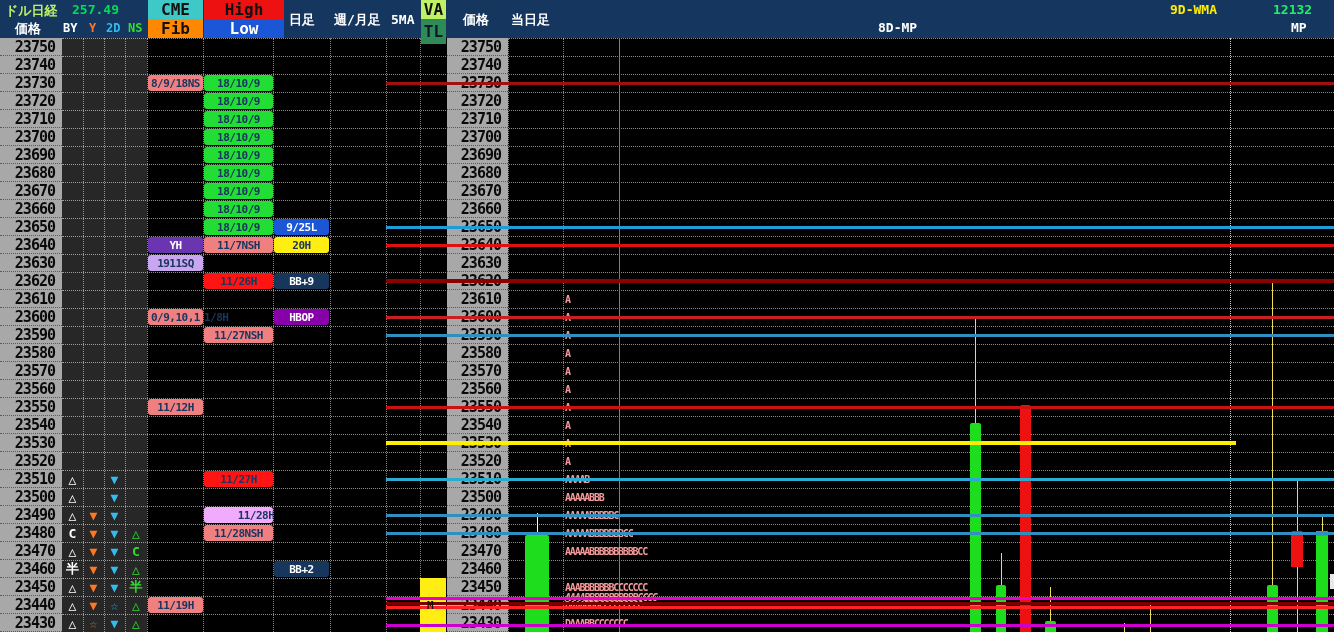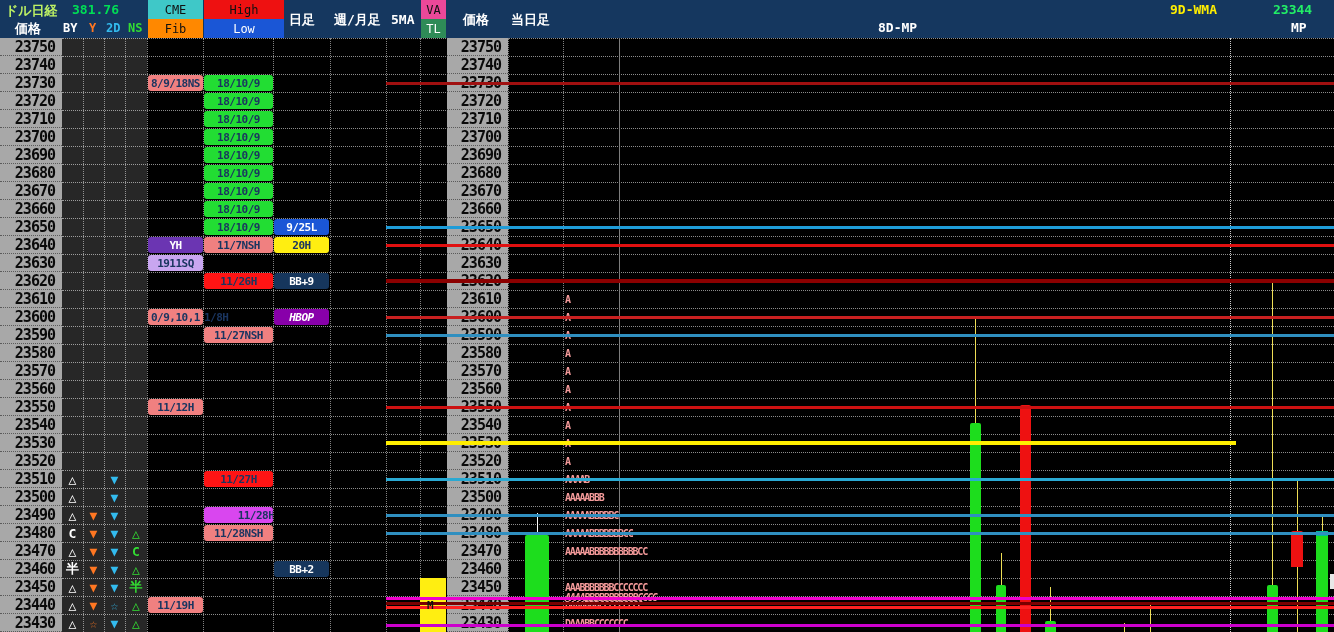--- a/index.html
+++ b/index.html
@@ -4,21 +4,21 @@
 <style>
   * { margin:0; padding:0; box-sizing:border-box; }
   html,body { background:#000; }
   #screen {
     position:relative; width:1334px; height:632px; overflow:hidden;
     background:#000; font-family:"DejaVu Sans Mono","Liberation Mono",monospace;
   }
   
   #header { position:absolute; left:0; top:0; width:1334px; height:38px; background:#15375f; z-index:40; }
   .h-item { position:absolute; font-weight:bold; font-size:13px; color:#fff; white-space:nowrap; }
-  .h-box  { position:absolute; font-weight:normal; font-size:12px; display:flex; align-items:center; justify-content:center; white-space:nowrap; }
+  .h-box  { position:absolute; font-weight:bold; font-size:16px; display:flex; align-items:center; justify-content:center; white-space:nowrap; }
   
   .rowline { position:absolute; left:62px; width:1272px; height:0; border-top:1px dotted rgba(255,255,255,.55); z-index:3; }
   .vline-dot { position:absolute; top:38px; height:594px; width:0; border-left:1px dotted rgba(255,255,255,.5); z-index:3; }
   .vline-solid { position:absolute; top:38px; height:594px; width:1px; background:#7d7d7d; z-index:3; }
   .ladder-cell {
     position:absolute; display:flex; align-items:center; justify-content:flex-end;
     background:#a8a8a8; color:#0a0a0a; font-weight:bold; font-size:15px;
     padding-right:7px; border-bottom:1px dotted #5a5a5a; z-index:5; letter-spacing:-1px;
   }
   .sig-cell { position:absolute; display:flex; align-items:center; justify-content:center;
@@ -195,25 +195,25 @@
       <div class="lvl-label" style="left: 204px; top: 219px; width: 69px; height: 16px; background: rgb(34, 221, 51); color: rgb(26, 53, 96);">18/10/9</div>
       <div class="lvl-label" style="left: 274px; top: 219px; width: 55px; height: 16px; background: rgb(26, 86, 214); color: rgb(255, 255, 255);">9/25L</div>
       <div class="lvl-label" style="left: 148px; top: 237px; width: 55px; height: 16px; background: rgb(107, 53, 178); color: rgb(255, 255, 255);">YH</div>
       <div class="lvl-label" style="left: 204px; top: 237px; width: 69px; height: 16px; background: rgb(240, 128, 128); color: rgb(26, 53, 96);">11/7NSH</div>
       <div class="lvl-label" style="left: 274px; top: 237px; width: 55px; height: 16px; background: rgb(255, 238, 17); color: rgb(26, 53, 96);">20H</div>
       <div class="lvl-label" style="left: 148px; top: 255px; width: 55px; height: 16px; background: rgb(201, 166, 240); color: rgb(26, 53, 96);">1911SQ</div>
       <div class="lvl-label" style="left: 204px; top: 273px; width: 69px; height: 16px; background: rgb(255, 20, 20); color: rgb(26, 53, 96);">11/26H</div>
       <div class="lvl-label" style="left: 274px; top: 273px; width: 55px; height: 16px; background: rgb(22, 54, 92); color: rgb(255, 255, 255);">BB+9</div>
       <div class="lvl-label" style="left: 148px; top: 309px; width: 55px; height: 16px; background: rgb(240, 128, 128); color: rgb(26, 53, 96);">0/9,10,1</div>
       <div class="lvl-label" style="left: 204px; top: 309px; width: 49px; height: 16px; background: transparent; color: rgb(26, 53, 96); justify-content: flex-start;">1/8H</div>
-      <div class="lvl-label" style="left: 274px; top: 309px; width: 55px; height: 16px; background: rgb(136, 0, 170); color: rgb(255, 255, 255); font-style: italic;">HBOP</div>
+      <div class="lvl-label" style="left: 274px; top: 309px; width: 55px; height: 16px; background: rgb(136, 0, 170); color: rgb(255, 255, 255);">HBOP</div>
       <div class="lvl-label" style="left: 204px; top: 327px; width: 69px; height: 16px; background: rgb(240, 128, 128); color: rgb(26, 53, 96);">11/27NSH</div>
       <div class="lvl-label" style="left: 148px; top: 399px; width: 55px; height: 16px; background: rgb(240, 128, 128); color: rgb(26, 53, 96);">11/12H</div>
       <div class="lvl-label" style="left: 204px; top: 471px; width: 69px; height: 16px; background: rgb(255, 20, 20); color: rgb(26, 53, 96);">11/27H</div>
-      <div class="lvl-label" style="left: 204px; top: 507px; width: 69px; height: 16px; background: #d946ef; color: rgb(26, 53, 96); padding-left: 35px;">11/28H</div>
+      <div class="lvl-label" style="left: 204px; top: 507px; width: 69px; height: 16px; background: #f0abfc; color: rgb(26, 53, 96); padding-left: 35px;">11/28H</div>
       <div class="lvl-label" style="left: 204px; top: 525px; width: 69px; height: 16px; background: rgb(240, 128, 128); color: rgb(26, 53, 96);">11/28NSH</div>
       <div class="lvl-label" style="left: 274px; top: 561px; width: 55px; height: 16px; background: rgb(22, 54, 92); color: rgb(255, 255, 255);">BB+2</div>
       <div class="lvl-label" style="left: 148px; top: 597px; width: 55px; height: 16px; background: rgb(240, 128, 128); color: rgb(26, 53, 96);">11/19H</div>
       <div class="va-block" style="left: 420px; top: 578px; width: 26px; height: 54px; background: rgb(255, 238, 17);"></div>
       <div class="marker-m" style="left: 427px; top: 599px;">M</div>
       <div class="tpo-row" style="left: 565px; top: 294px; color: rgb(244, 154, 154);">A</div>
       <div class="tpo-row" style="left: 565px; top: 312px; color: rgb(244, 154, 154);">A</div>
       <div class="tpo-row" style="left: 565px; top: 330px; color: rgb(244, 154, 154);">A</div>
       <div class="tpo-row" style="left: 565px; top: 348px; color: rgb(244, 154, 154);">A</div>
       <div class="tpo-row" style="left: 565px; top: 366px; color: rgb(244, 154, 154);">A</div>
@@ -262,36 +262,36 @@
       <div class="price-line" style="left: 386px; top: 514px; width: 948px; height: 3px; background: rgb(47, 143, 192);"></div>
       <div class="price-line" style="left: 386px; top: 532px; width: 948px; height: 3px; background: rgb(47, 143, 192);"></div>
       <div class="price-line" style="left: 386px; top: 597px; width: 948px; height: 3px; background: rgb(238, 0, 204);"></div>
       <div class="price-line" style="left: 386px; top: 602px; width: 948px; height: 3px; background: rgb(122, 0, 0);"></div>
       <div class="price-line" style="left: 386px; top: 606px; width: 948px; height: 3px; background: rgb(255, 34, 34);"></div>
       <div class="price-line" style="left: 386px; top: 624px; width: 948px; height: 3px; background: rgb(204, 0, 204);"></div>
     </div>
 
   <div id="header">
     <span class="h-item" style="left: 5px; top: 2px; color: #bef264;">ドル日経</span>
-    <span class="h-item" style="left: 72px; top: 2px; color: rgb(0, 221, 85);">381.76</span>
+    <span class="h-item" style="left: 72px; top: 2px; color: rgb(0, 221, 85);">257.49</span>
     <span class="h-item" style="left:15px;top:20px;">価格</span>
     <span class="h-item" style="left:63px;top:21px;font-size:12px;">BY</span>
     <span class="h-item" style="left: 89px; top: 21px; font-size: 12px; color: rgb(255, 119, 34);">Y</span>
     <span class="h-item" style="left: 106px; top: 21px; font-size: 12px; color: rgb(51, 187, 238);">2D</span>
     <span class="h-item" style="left: 128px; top: 21px; font-size: 12px; color: rgb(51, 221, 51);">NS</span>
     <span class="h-box" style="left: 148px; top: 0px; width: 55px; height: 19px; color: rgb(17, 17, 17); background: rgb(63, 200, 200);">CME</span>
     <span class="h-box" style="left: 148px; top: 19px; width: 55px; height: 19px; color: rgb(17, 17, 17); background: rgb(255, 136, 0);">Fib</span>
     <span class="h-box" style="left: 204px; top: 0px; width: 80px; height: 19px; color: rgb(17, 17, 17); background: rgb(238, 17, 17);">High</span>
     <span class="h-box" style="left: 204px; top: 19px; width: 80px; height: 19px; color: rgb(255, 255, 255); background: rgb(26, 86, 214);">Low</span>
     <span class="h-item" style="left:289px;top:11px;">日足</span>
     <span class="h-item" style="left:334px;top:11px;">週/月足</span>
     <span class="h-item" style="left:391px;top:12px;font-size:13px;">5MA</span>
-    <span class="h-box" style="left: 421px; top: 0px; width: 25px; height: 19px; color: rgb(17, 17, 17); background: #ec4899;">VA</span>
-    <span class="h-box" style="left: 421px; top: 19px; width: 25px; height: 19px; color: #ffffff; background: rgb(46, 139, 87);">TL</span>
+    <span class="h-box" style="left: 421px; top: 0px; width: 25px; height: 19px; color: rgb(17, 17, 17); background: #bef264;">VA</span>
+    <span class="h-box" style="left: 421px; top: 19px; width: 25px; height: 25px; color: #0f172a; background: rgb(46, 139, 87);">TL</span>
     <span class="h-item" style="left:463px;top:11px;">価格</span>
     <span class="h-item" style="left:511px;top:11px;">当日足</span>
     <span class="h-item" style="left:878px;top:20px;">8D-MP</span>
     <span class="h-item" style="left: 1170px; top: 2px; color: rgb(255, 238, 0);">9D-WMA</span>
-    <span class="h-item" style="left: 1273px; top: 2px; color: rgb(34, 238, 102);">23344</span>
+    <span class="h-item" style="left: 1273px; top: 2px; color: rgb(34, 238, 102);">12132</span>
     <span class="h-item" style="left:1291px;top:20px;">MP</span>
   </div>
 
 </div>
 
 </body></html>

